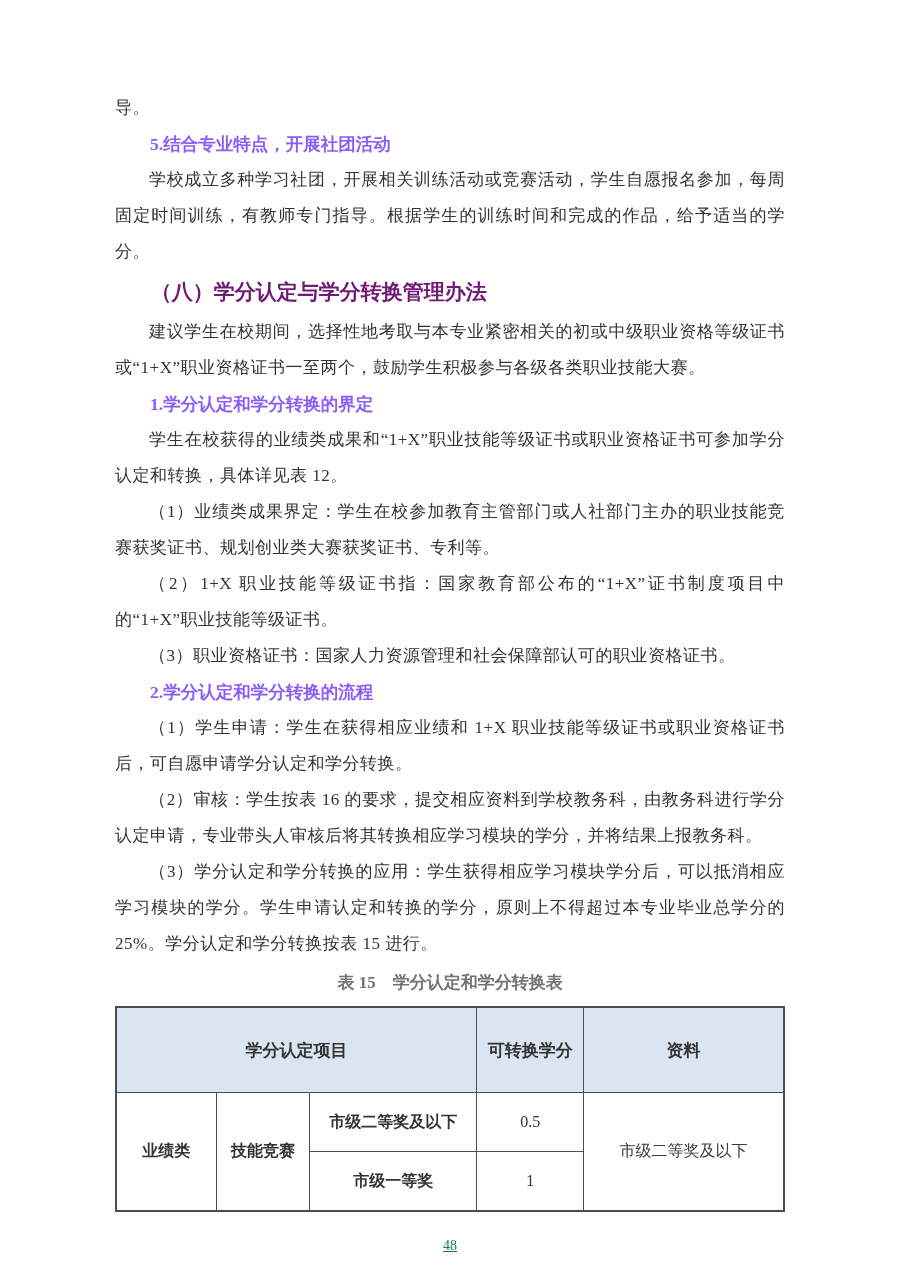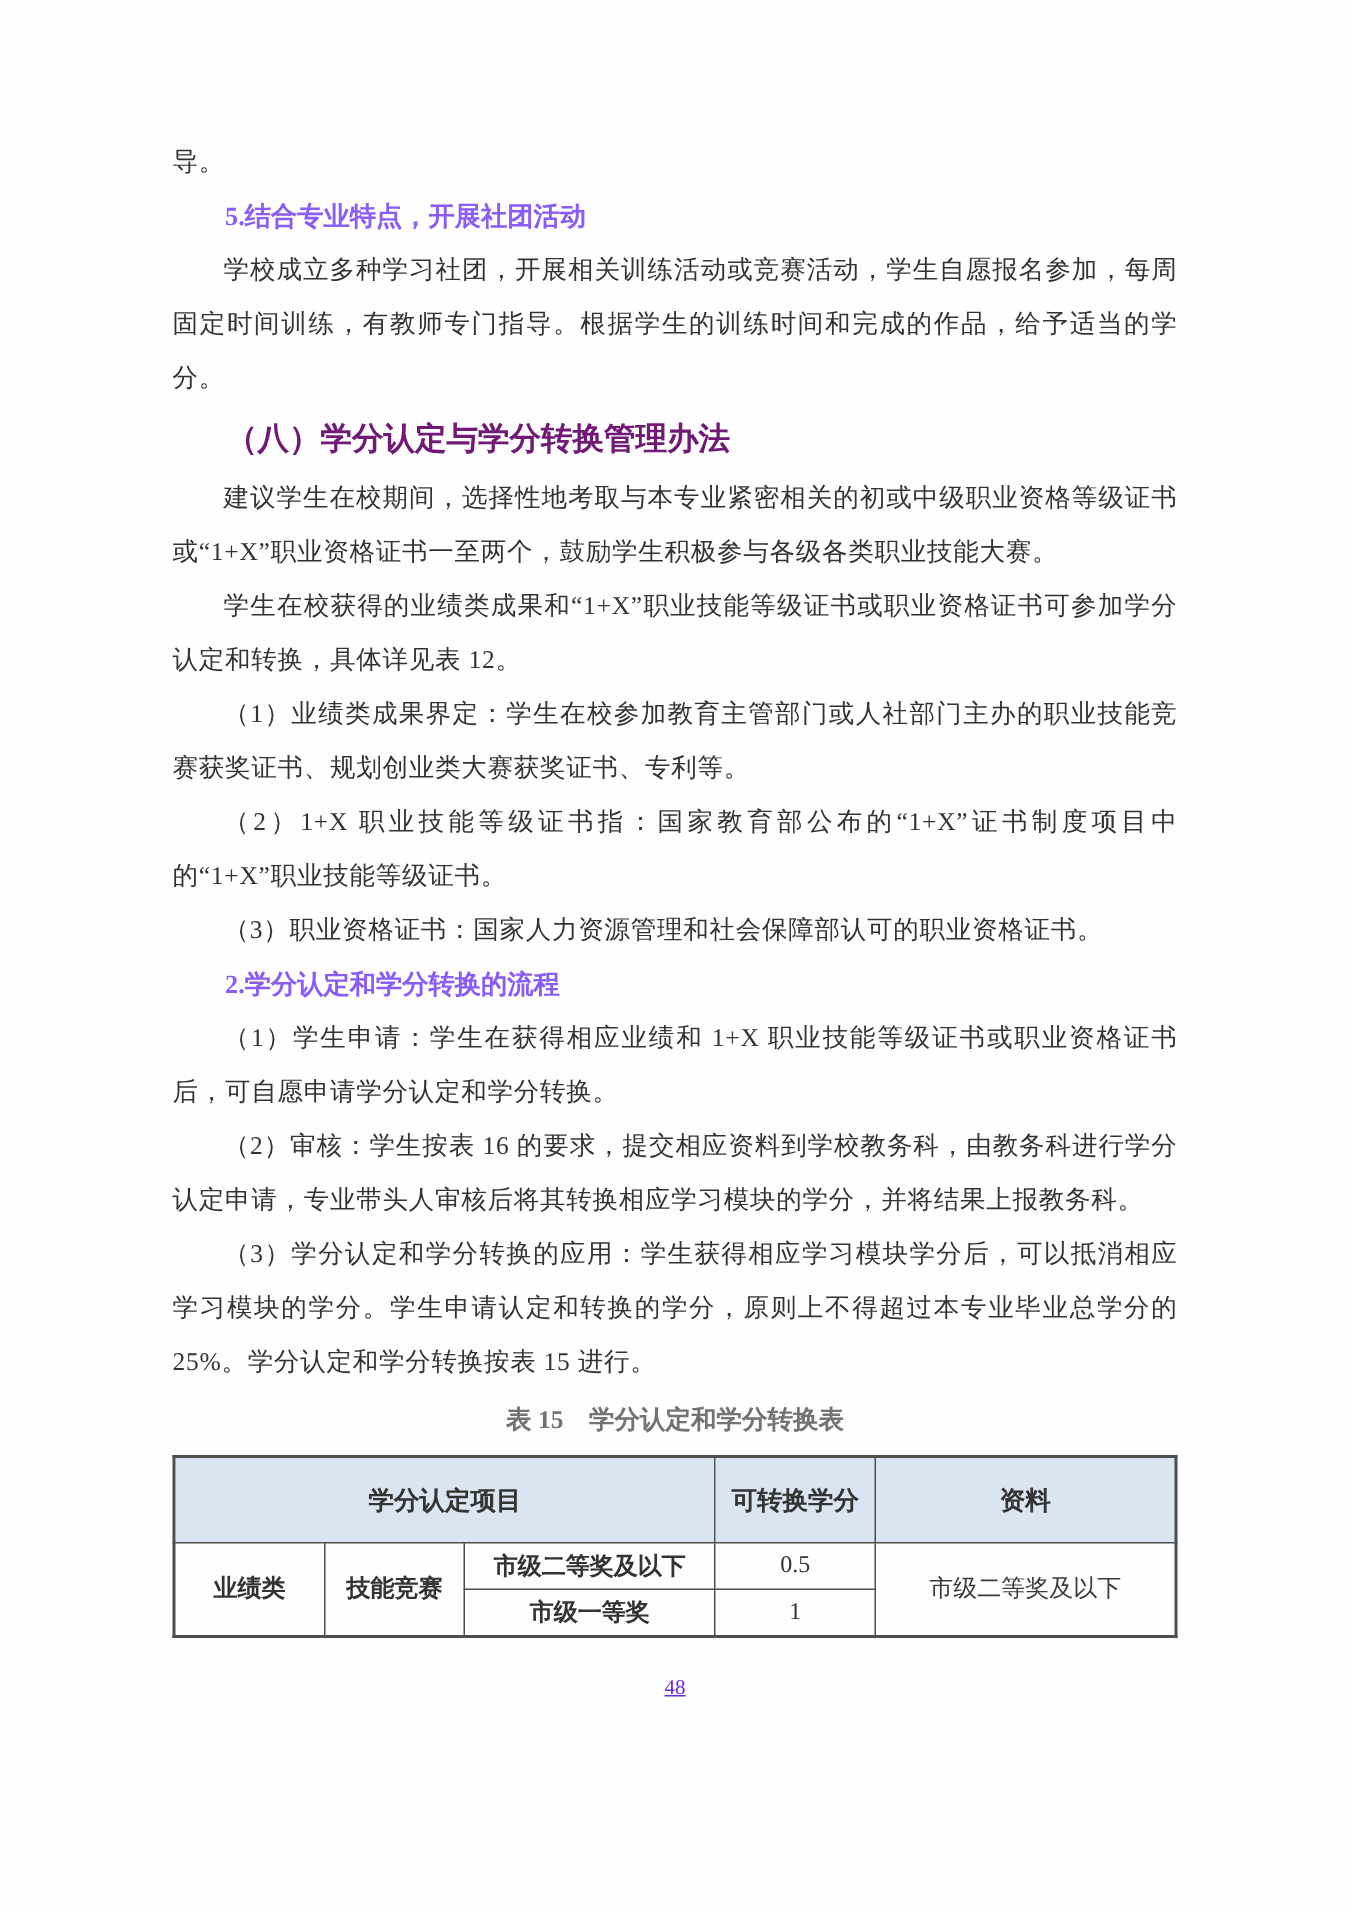--- a/index.html
+++ b/index.html
@@ -55,52 +55,53 @@
   table.credit-table {
     width: 100%;
     border-collapse: collapse;
     border: 2px solid #4d4d4d;
     table-layout: fixed;
   }
   table.credit-table td, table.credit-table th {
     border: 1.5px solid #4d4d4d;
     text-align: center;
     vertical-align: middle;
-    padding: 2px 4px;
+    padding: 16px 4px;
     font-size: 16px;
     overflow: hidden;
   }
   table.credit-table th {
     background: #dbe5f1;
     font-weight: bold;
     height: 52px;
     font-size: 17px;
   }
   table.credit-table td { height: 26px; }
   .cell-bold { font-weight: bold; }
   .cell-num { font-weight: normal; }
   .cell-material { font-weight: normal; color: #3a3a3a; }
   .page-number {
     margin-top: 26px;
     text-align: center;
     font-size: 14px;
-    color: #6d28d9;
+    color: #15803d;
     text-decoration: underline;
   }
 </style>
 </head>
 <body>
 
 <div class="page">
 
   <p class="p-cont">导。</p>
   <p class="h-sub">5.结合专业特点，开展社团活动</p>
   <p class="p-body">学校成立多种学习社团，开展相关训练活动或竞赛活动，学生自愿报名参加，每周固定时间训练，有教师专门指导。根据学生的训练时间和完成的作品，给予适当的学分。</p>
   <p class="h-section">（八）学分认定与学分转换管理办法</p>
   <p class="p-body">建议学生在校期间，选择性地考取与本专业紧密相关的初或中级职业资格等级证书或“1+X”职业资格证书一至两个，鼓励学生积极参与各级各类职业技能大赛。</p>
+  <p class="h-sub">1.学分认定和学分转换的界定</p>
   <p class="p-body">学生在校获得的业绩类成果和“1+X”职业技能等级证书或职业资格证书可参加学分认定和转换，具体详见表 12。</p>
   <p class="p-body">（1）业绩类成果界定：学生在校参加教育主管部门或人社部门主办的职业技能竞赛获奖证书、规划创业类大赛获奖证书、专利等。</p>
   <p class="p-body">（2）1+X 职业技能等级证书指：国家教育部公布的“1+X”证书制度项目中的“1+X”职业技能等级证书。</p>
   <p class="p-body">（3）职业资格证书：国家人力资源管理和社会保障部认可的职业资格证书。</p>
   <p class="h-sub">2.学分认定和学分转换的流程</p>
   <p class="p-body">（1）学生申请：学生在获得相应业绩和 1+X 职业技能等级证书或职业资格证书后，可自愿申请学分认定和学分转换。</p>
   <p class="p-body">（2）审核：学生按表 16 的要求，提交相应资料到学校教务科，由教务科进行学分认定申请，专业带头人审核后将其转换相应学习模块的学分，并将结果上报教务科。</p>
   <p class="p-body">（3）学分认定和学分转换的应用：学生获得相应学习模块学分后，可以抵消相应学习模块的学分。学生申请认定和转换的学分，原则上不得超过本专业毕业总学分的 25%。学分认定和学分转换按表 15 进行。</p>
 
   <p class="table-caption">表 15　学分认定和学分转换表</p>

